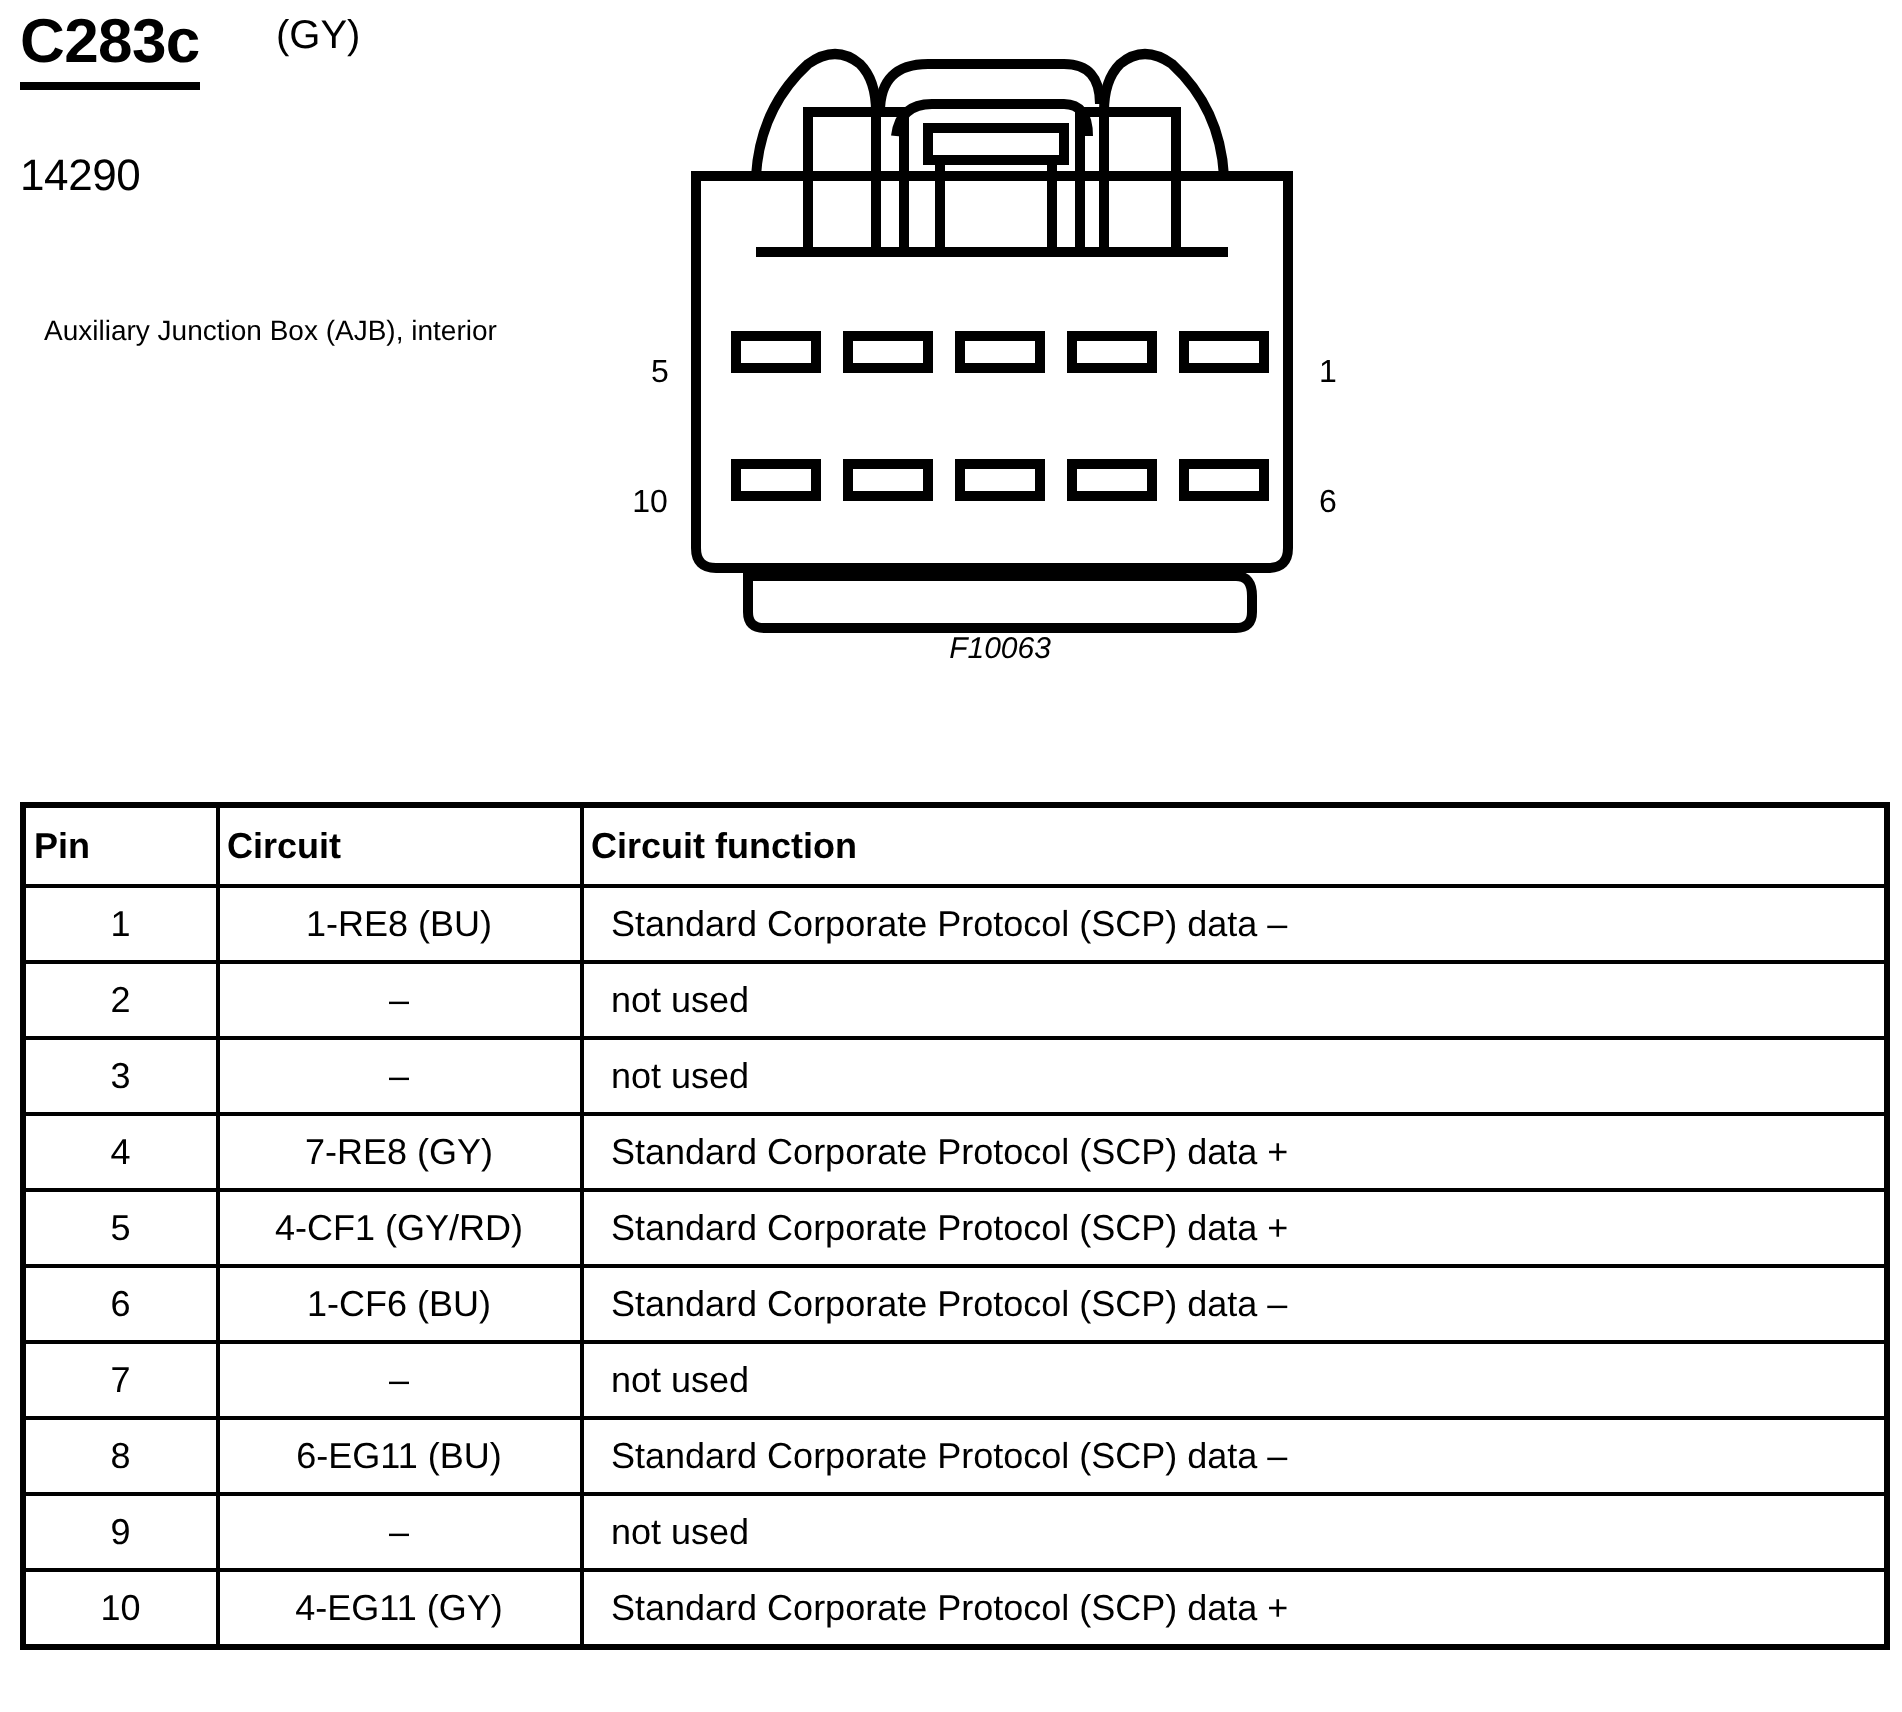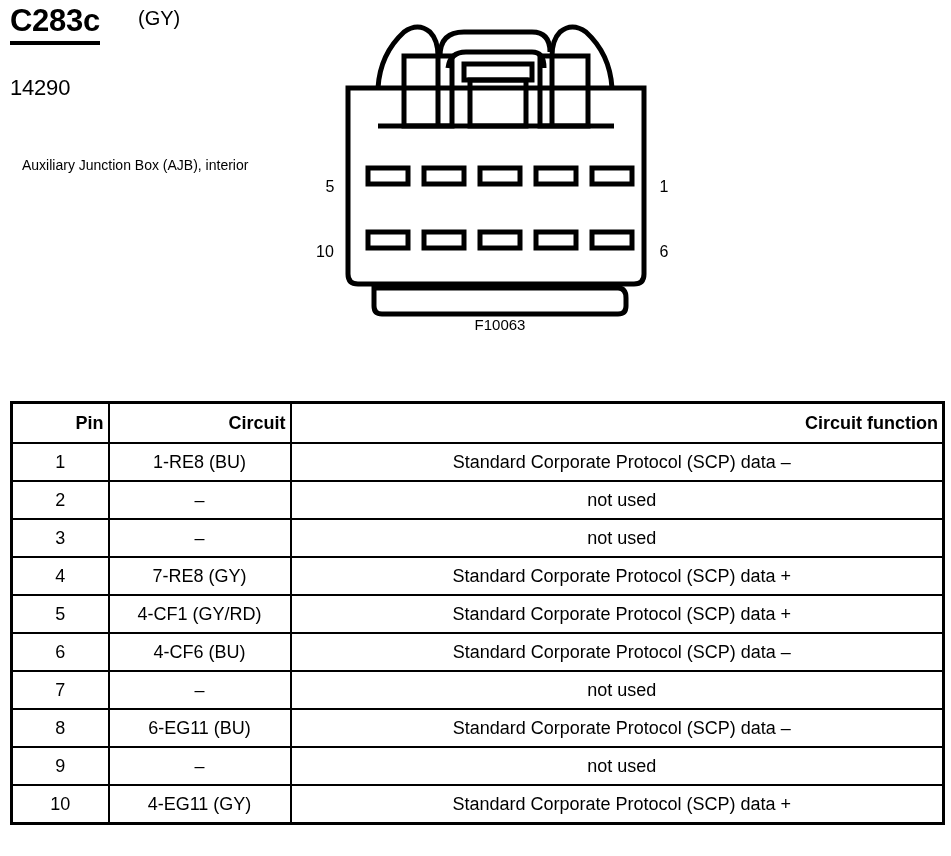--- a/index.html
+++ b/index.html
@@ -91,20 +91,21 @@
   #pin-label-1  { left: 352px; top: 160px; width: 24px; }
   #pin-label-6  { left: 352px; top: 225px; width: 24px; }
   #figure-caption {
     position: absolute;
     left: 120px;
     top: 298px;
     width: 160px;
     text-align: center;
     font-size: 15px;
     line-height: 17px;
+    font-style: italic;
   }
 
   
   #pin-table-wrap {
     position: absolute;
     left: 10px;
     top: 401px;
     width: 932px;
   }
   table#pin-table {
@@ -119,30 +120,30 @@
   #pin-table th, #pin-table td {
     border: 2px solid #000;
     height: 36px;
     font-size: 18px;
     line-height: 20px;
     padding: 0 4px;
     vertical-align: middle;
   }
   #pin-table th {
     font-weight: bold;
-    text-align: right;
+    text-align: left;
     height: 38px;
   }
   #pin-table th.fn-head { }
   #pin-table td.cell-pin,
   #pin-table td.cell-circuit {
     text-align: center;
   }
   #pin-table td.cell-function {
-    text-align: center;
+    text-align: left;
     padding-left: 14px;
     margin-left: 20px;
   }
 </style>
 </head>
 <body>
 
 <div id="header-block">
   <div id="connector-id-row">
     <span id="connector-id">C283c</span>
@@ -232,21 +233,21 @@
           <td class="cell-circuit">7-RE8 (GY)</td>
           <td class="cell-function">Standard Corporate Protocol (SCP) data +</td>
         </tr>
         <tr>
           <td class="cell-pin">5</td>
           <td class="cell-circuit">4-CF1 (GY/RD)</td>
           <td class="cell-function">Standard Corporate Protocol (SCP) data +</td>
         </tr>
         <tr>
           <td class="cell-pin">6</td>
-          <td class="cell-circuit">4-CF6 (BU)</td>
+          <td class="cell-circuit">1-CF6 (BU)</td>
           <td class="cell-function">Standard Corporate Protocol (SCP) data –</td>
         </tr>
         <tr>
           <td class="cell-pin">7</td>
           <td class="cell-circuit">–</td>
           <td class="cell-function">not used</td>
         </tr>
         <tr>
           <td class="cell-pin">8</td>
           <td class="cell-circuit">6-EG11 (BU)</td>

